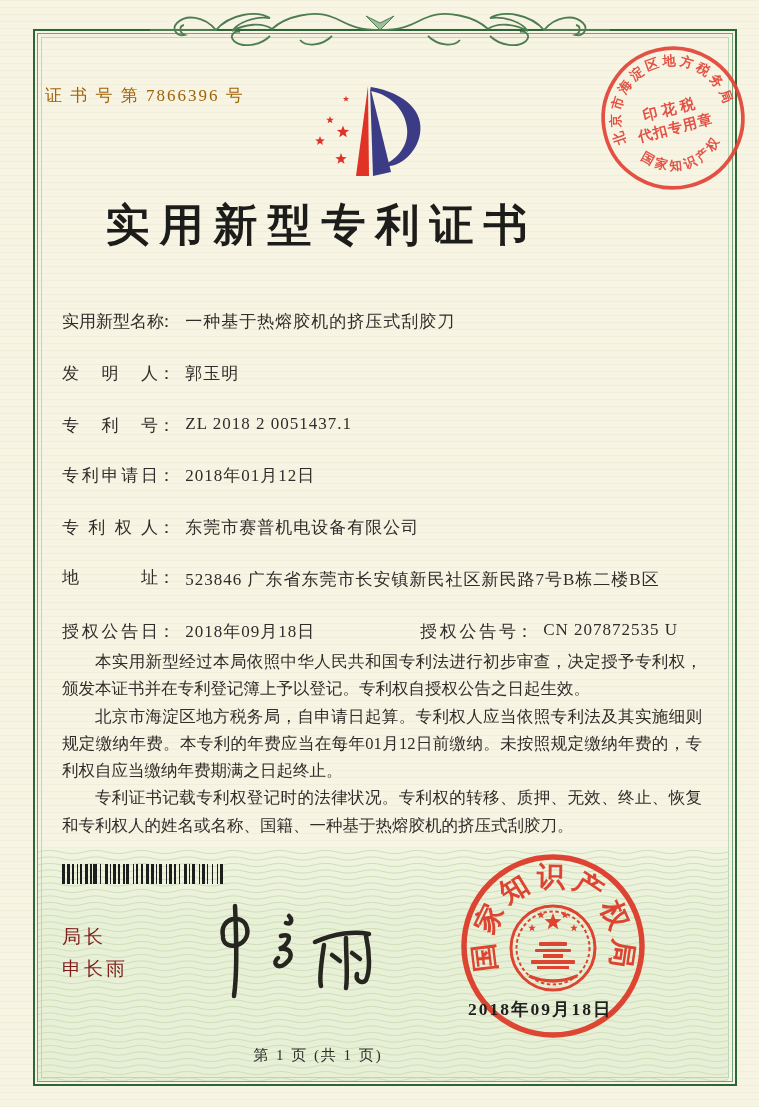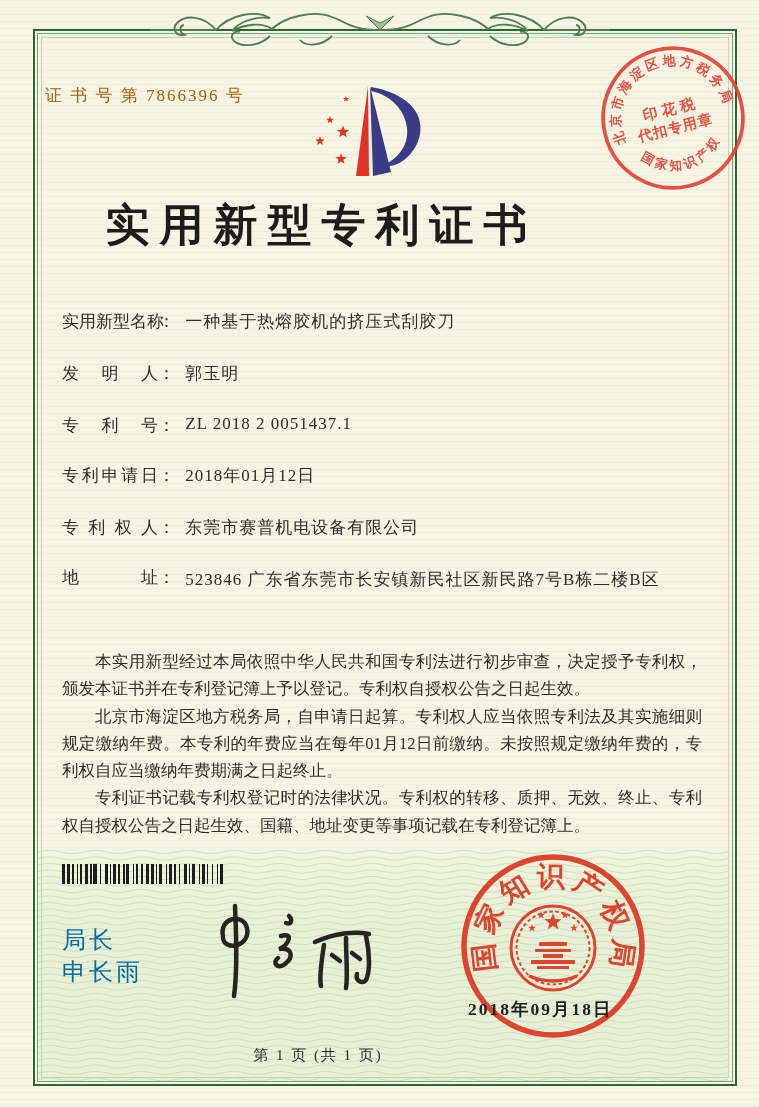--- a/index.html
+++ b/index.html
@@ -62,21 +62,21 @@
     position:absolute;left:62px;top:648px;width:640px;
     font-size:16.5px;line-height:27.3px;text-align:justify;color:#2e2d2a;
   }
   .body-text p{margin:0;text-indent:2em;}
   .barcode{
     position:absolute;left:62px;top:864px;width:218px;height:20px;
     overflow:hidden;white-space:nowrap;font-size:0;
   }
   .barcode i{display:inline-block;height:20px;}
   .bk{background:#1d1d1d;}
-  .director{position:absolute;left:62px;font-size:24px;letter-spacing:3px;color:#0369a1;}
+  .director{position:absolute;left:62px;font-size:19px;letter-spacing:3px;color:#7f1d1d;}
   .sig{position:absolute;left:193px;top:888px;width:200px;height:112px;}
   .seal{position:absolute;left:457px;top:850px;width:192px;height:192px;}
   .seal-date{
     position:absolute;left:468px;top:997px;
     font-size:17.5px;letter-spacing:2px;color:#1f1f1d;font-weight:600;z-index:5;
   }
   .tax-stamp{position:absolute;left:599px;top:44px;width:148px;height:148px;transform:rotate(-14deg);z-index:6;}
   .footer{
     position:absolute;left:0;top:1046px;width:636px;text-align:center;
     font-size:15px;letter-spacing:2px;color:#2e2d2a;
@@ -159,25 +159,33 @@
     <span class="fvalue">2018年01月12日</span>
   </div>
   <div class="field-row" style="top:516px">
     <span class="flabel">专利权人</span><span class="fcolon">：</span>
     <span class="fvalue">东莞市赛普机电设备有限公司</span>
   </div>
   <div class="field-row" style="top:566px">
     <span class="flabel">地址</span><span class="fcolon">：</span>
     <span class="fvalue wrap">523846 广东省东莞市长安镇新民社区新民路7号B栋二楼B区</span>
   </div>
+  <div class="field-row" style="top:620px">
+    <span class="flabel">授权公告日</span><span class="fcolon">：</span>
+    <span class="fvalue">2018年09月18日</span>
+    <span class="grant-right">
+      <span class="flabel">授权公告号</span><span class="fcolon">：</span>
+      <span class="fvalue">CN 207872535 U</span>
+    </span>
+  </div>
 
   <div class="body-text">
     <p>本实用新型经过本局依照中华人民共和国专利法进行初步审查，决定授予专利权，颁发本证书并在专利登记簿上予以登记。专利权自授权公告之日起生效。</p>
     <p>北京市海淀区地方税务局，自申请日起算。专利权人应当依照专利法及其实施细则规定缴纳年费。本专利的年费应当在每年01月12日前缴纳。未按照规定缴纳年费的，专利权自应当缴纳年费期满之日起终止。</p>
-    <p>专利证书记载专利权登记时的法律状况。专利权的转移、质押、无效、终止、专利权自授权公告之日起生效、国籍、地址变更等事项记载在专利登记簿上。</p>
+    <p>专利证书记载专利权登记时的法律状况。专利权的转移、质押、无效、终止、恢复和专利权人的姓名或名称、国籍、一种基于热熔胶机的挤压式刮胶刀。</p>
   </div>
 
   <div class="barcode"><i class="bk" style="width: 3.3px;"></i><i style="width: 1.65px;"></i><i class="bk" style="width: 3.3px;"></i><i style="width: 1.65px;"></i><i class="bk" style="width: 1.65px;"></i><i style="width: 3.3px;"></i><i class="bk" style="width: 1.65px;"></i><i style="width: 1.65px;"></i><i class="bk" style="width: 1.65px;"></i><i style="width: 3.3px;"></i><i class="bk" style="width: 3.3px;"></i><i style="width: 1.65px;"></i><i class="bk" style="width: 1.65px;"></i><i style="width: 1.65px;"></i><i class="bk" style="width: 3.3px;"></i><i style="width: 3.3px;"></i><i class="bk" style="width: 1.65px;"></i><i style="width: 3.3px;"></i><i class="bk" style="width: 3.3px;"></i><i style="width: 1.65px;"></i><i class="bk" style="width: 1.65px;"></i><i style="width: 1.65px;"></i><i class="bk" style="width: 3.3px;"></i><i style="width: 1.65px;"></i><i class="bk" style="width: 1.65px;"></i><i style="width: 3.3px;"></i><i class="bk" style="width: 1.65px;"></i><i style="width: 1.65px;"></i><i class="bk" style="width: 3.3px;"></i><i style="width: 3.3px;"></i><i class="bk" style="width: 1.65px;"></i><i style="width: 1.65px;"></i><i class="bk" style="width: 1.65px;"></i><i style="width: 3.3px;"></i><i class="bk" style="width: 1.65px;"></i><i style="width: 3.3px;"></i><i class="bk" style="width: 3.3px;"></i><i style="width: 1.65px;"></i><i class="bk" style="width: 3.3px;"></i><i style="width: 1.65px;"></i><i class="bk" style="width: 1.65px;"></i><i style="width: 1.65px;"></i><i class="bk" style="width: 3.3px;"></i><i style="width: 3.3px;"></i><i class="bk" style="width: 1.65px;"></i><i style="width: 1.65px;"></i><i class="bk" style="width: 3.3px;"></i><i style="width: 1.65px;"></i><i class="bk" style="width: 1.65px;"></i><i style="width: 3.3px;"></i><i class="bk" style="width: 1.65px;"></i><i style="width: 3.3px;"></i><i class="bk" style="width: 3.3px;"></i><i style="width: 1.65px;"></i><i class="bk" style="width: 1.65px;"></i><i style="width: 1.65px;"></i><i class="bk" style="width: 3.3px;"></i><i style="width: 3.3px;"></i><i class="bk" style="width: 1.65px;"></i><i style="width: 1.65px;"></i><i class="bk" style="width: 3.3px;"></i><i style="width: 1.65px;"></i><i class="bk" style="width: 1.65px;"></i><i style="width: 3.3px;"></i><i class="bk" style="width: 1.65px;"></i><i style="width: 3.3px;"></i><i class="bk" style="width: 1.65px;"></i><i style="width: 1.65px;"></i><i class="bk" style="width: 3.3px;"></i><i style="width: 3.3px;"></i></div>
 
   <div class="director" style="top:924px">局长</div>
   <div class="director" style="top:956px">申长雨</div>
 
   <svg class="sig" viewBox="0 0 200 112">
     <g fill="none" stroke="#26251f" stroke-width="4.5" stroke-linecap="round">
       <path d="M30,48 C26,30 50,24 54,40 C58,58 32,64 30,50"></path>

